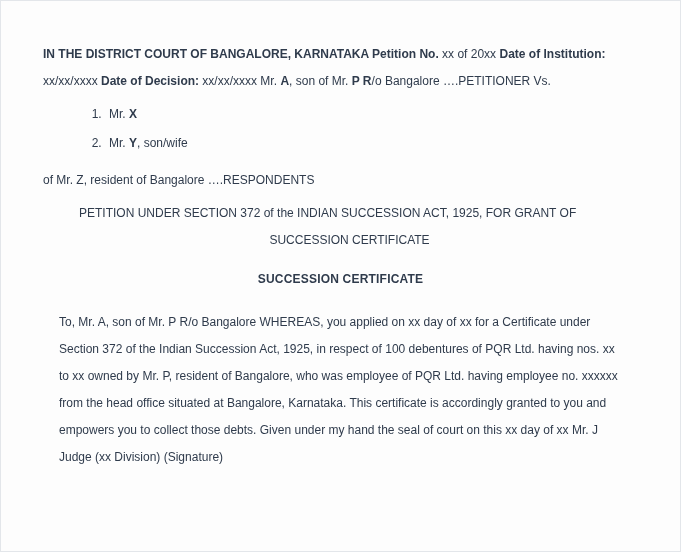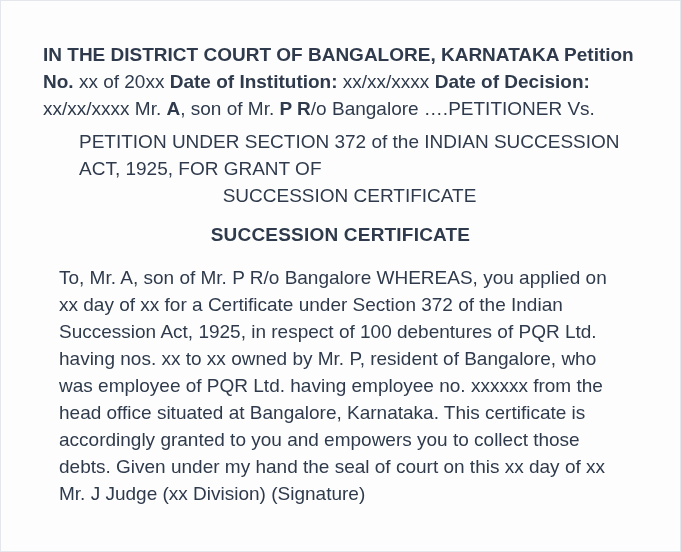--- a/index.html
+++ b/index.html
@@ -17,21 +17,21 @@
   .page {
     position: relative;
     box-sizing: border-box;
     width: 681px;
     height: 552px;
     background: #fdfdfd;
     border: 1px solid #e3e6ea;
     padding: 40px 42px 20px 42px;
   }
   .doc {
-    font-size: 19px;
+    font-size: 12px;
     line-height: 27px;
     color: #2f3b4c;
   }
   .para {
     margin: 0 0 6px 0;
     text-align: left;
   }
   b, .b {
     font-weight: bold;
   }
@@ -72,21 +72,26 @@
 </head>
 <body>
 
 <div class="page">
   <div class="doc">
 
     <p class="para">
       <b>IN THE DISTRICT COURT OF BANGALORE, KARNATAKA Petition No.</b><span> xx of 20xx </span><b>Date of Institution:</b><span> xx/xx/xxxx </span><b>Date of Decision:</b><span> xx/xx/xxxx Mr. </span><b>A</b><span>, son of Mr. </span><b>P R</b><span>/o Bangalore ….PETITIONER Vs.</span>
     </p>
 
+    <ol class="list">
+      <li><span>Mr. </span><b>X</b><span></span></li>
+      <li><span>Mr. </span><b>Y</b><span>, son/wife</span></li>
+    </ol>
 
+    <p class="para">of Mr. Z, resident of Bangalore ….RESPONDENTS</p>
 
     <div class="indent-block">
       <span class="line1">PETITION UNDER SECTION 372 of the INDIAN SUCCESSION ACT, 1925, FOR GRANT OF</span>
       <span class="line2">SUCCESSION CERTIFICATE</span>
     </div>
 
     <div class="title">SUCCESSION CERTIFICATE</div>
 
     <p class="body-text">To, Mr. A, son of Mr. P R/o Bangalore WHEREAS, you applied on xx day of xx for a Certificate under Section 372 of the Indian Succession Act, 1925, in respect of 100 debentures of PQR Ltd. having nos. xx to xx owned by Mr. P, resident of Bangalore, who was employee of PQR Ltd. having employee no. xxxxxx from the head office situated at Bangalore, Karnataka. This certificate is accordingly granted to you and empowers you to collect those debts. Given under my hand the seal of court on this xx day of xx Mr. J Judge (xx Division) (Signature)</p>
 

